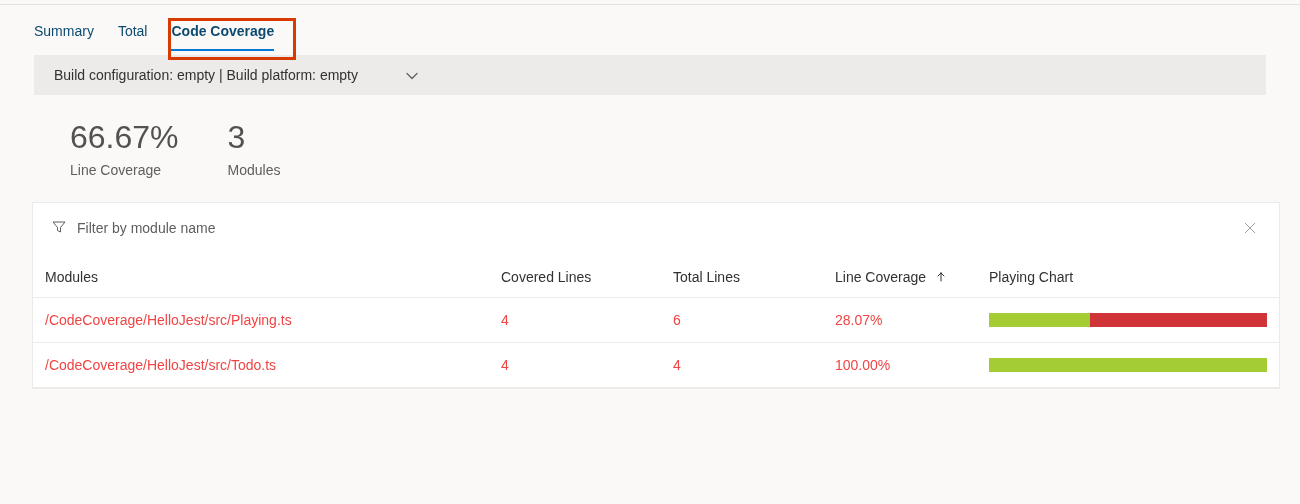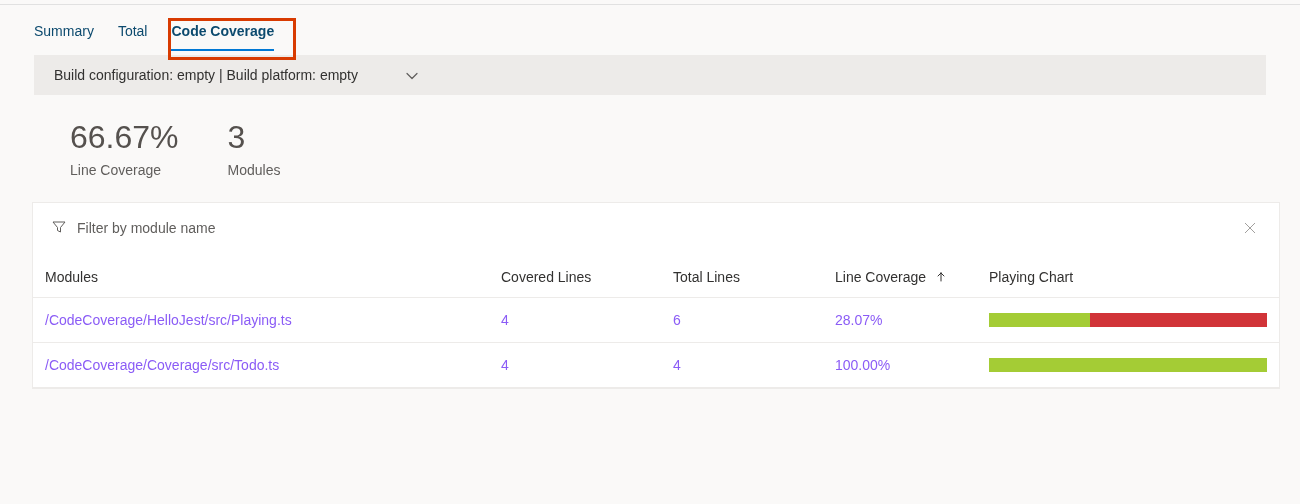--- a/index.html
+++ b/index.html
@@ -110,21 +110,21 @@
       text-align: left;
       font-weight: 400;
       color: #323130;
       padding: 10px 8px 12px 8px;
       font-size: 14px;
       border-bottom: 1px solid #edebe9;
     }
     .table td {
       padding: 14px 8px;
       border-bottom: 1px solid #edebe9;
-      color: #8b5cf6;
+      color: #ef4444;
       font-size: 14px;
     }
     .col-modules   { width: 460px; padding-left: 12px !important; }
     .col-covered   { width: 172px; }
     .col-total     { width: 162px; }
     .col-coverage  { width: 154px; }
     .col-chart     { width: auto; padding-right: 12px !important; }
     .sort-arrow {
       margin-left: 6px;
       display: inline-block;
@@ -209,21 +209,21 @@
           <td class="col-total">6</td>
           <td class="col-coverage">28.07%</td>
           <td class="col-chart">
             <div class="chart-bar">
               <div class="chart-green" style="width: 36.36%; background: rgb(164, 204, 53);"></div>
               <div class="chart-red" style="width: 63.64%; background: rgb(209, 52, 56);"></div>
             </div>
           </td>
         </tr>
         <tr>
-          <td class="col-modules">/CodeCoverage/Coverage/src/Todo.ts</td>
+          <td class="col-modules">/CodeCoverage/HelloJest/src/Todo.ts</td>
           <td class="col-covered">4</td>
           <td class="col-total">4</td>
           <td class="col-coverage">100.00%</td>
           <td class="col-chart">
             <div class="chart-bar">
               <div class="chart-green" style="width: 100%; background: rgb(164, 204, 53);"></div>
             </div>
           </td>
         </tr>
       </tbody>

